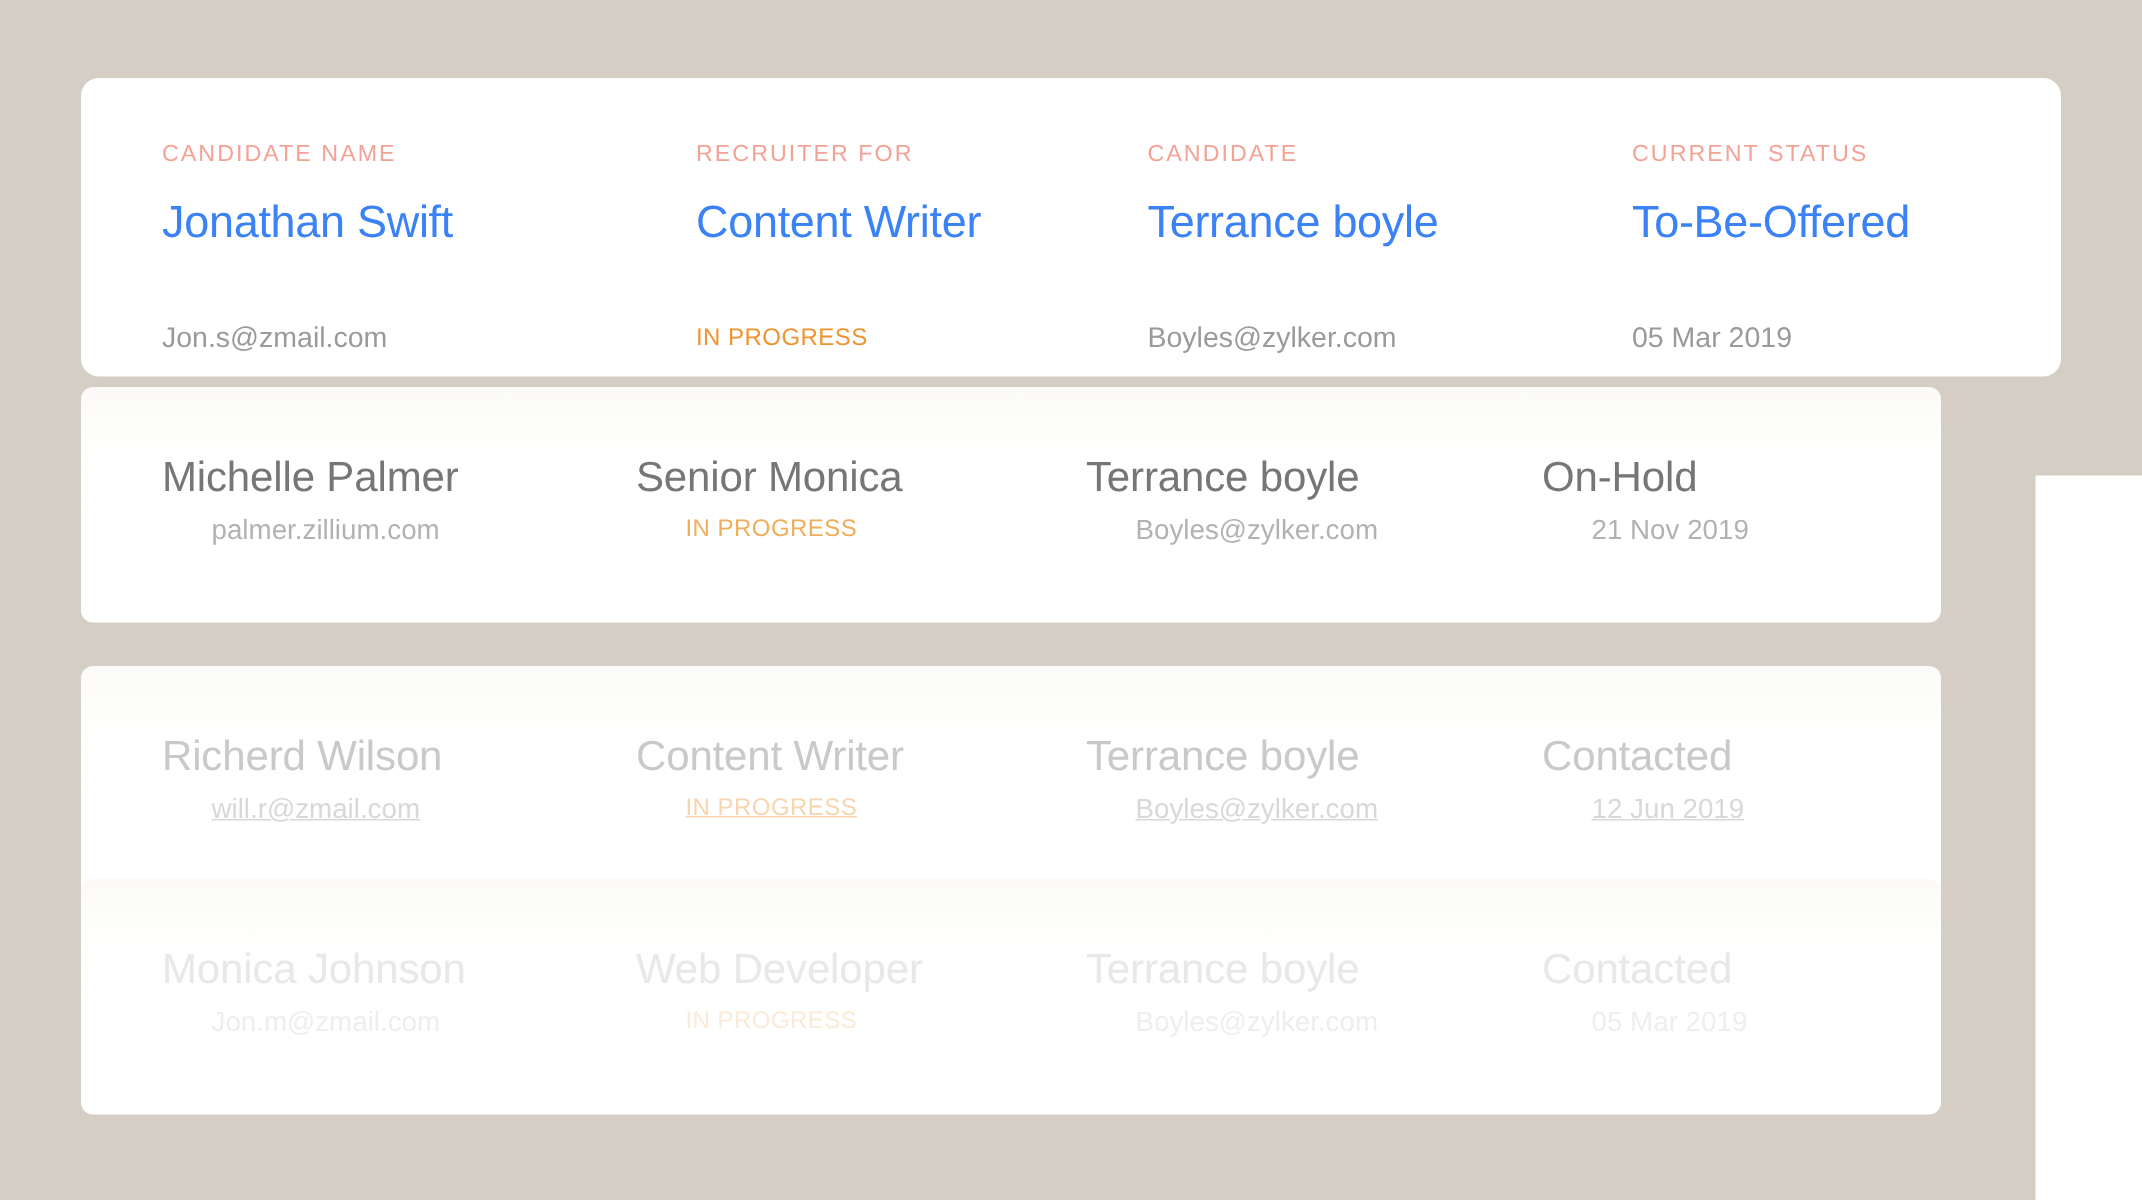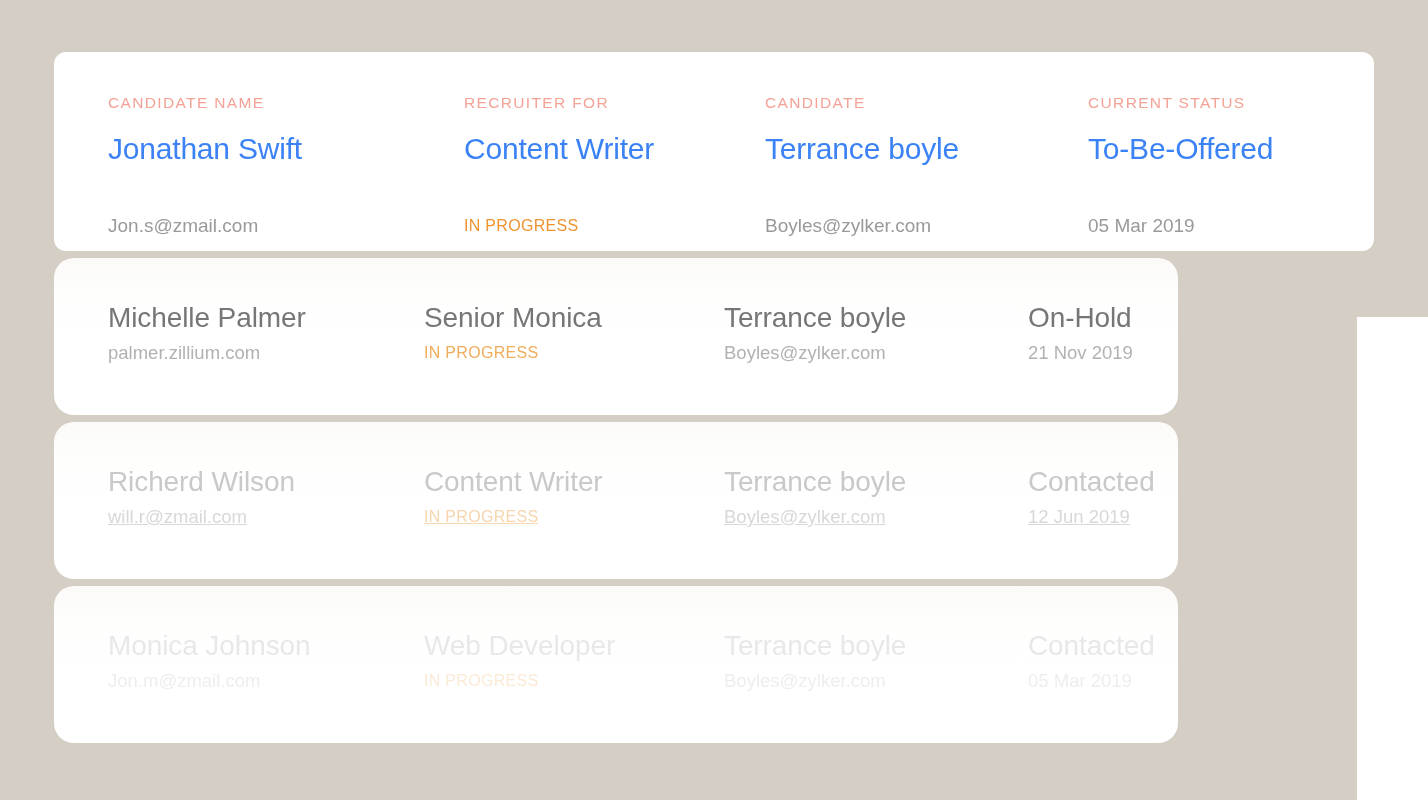--- a/index.html
+++ b/index.html
@@ -96,23 +96,23 @@
     color: #ef9430;
     font-size: 16px;
     letter-spacing: 0.3px;
     top: 129px;
   }
 
   
   .row-card {
     position: absolute;
     left: 54px;
-    width: 1124px;
+    width: 1240px;
     height: 157px;
-    border-radius: 20px;
+    border-radius: 8px;
     background: linear-gradient(to bottom, #fbfaf8 0%, #fefefd 22%, #ffffff 55%, #ffffff 100%);
   }
 
   .row-card .cols { position: relative; height: 100%; }
 
   .r-col1 { left: 54px; }
   .r-col2 { left: 370px; }
   .r-col3 { left: 670px; }
   .r-col4 { left: 974px; }
 
@@ -124,31 +124,32 @@
     letter-spacing: -0.1px;
     white-space: nowrap;
   }
 
   .row-secondary {
     position: absolute;
     top: 84px;
     font-size: 18.5px;
     font-weight: 400;
     white-space: nowrap;
+    margin-left: 33px;
   }
 
   .row-secondary.status-progress {
     font-size: 16px;
     letter-spacing: 0.3px;
     top: 86px;
   }
 
   
   .row-1 { top: 258px; }
-  .row-2 { top: 422px; }
+  .row-2 { top: 444px; }
   .row-3 { top: 586px; }
 
   .row-1 .row-primary   { color: #767676; }
   .row-1 .row-secondary { color: #b2b2b2; }
   .row-1 .row-secondary.status-progress { color: #f0ad5c; }
 
   .row-2 .row-primary   { color: #c9c9c9; }
   .row-2 .row-secondary { color: #d8d8d8; text-decoration: underline; }
   .row-2 .row-secondary.status-progress { color: #f7d5ae; }
 

